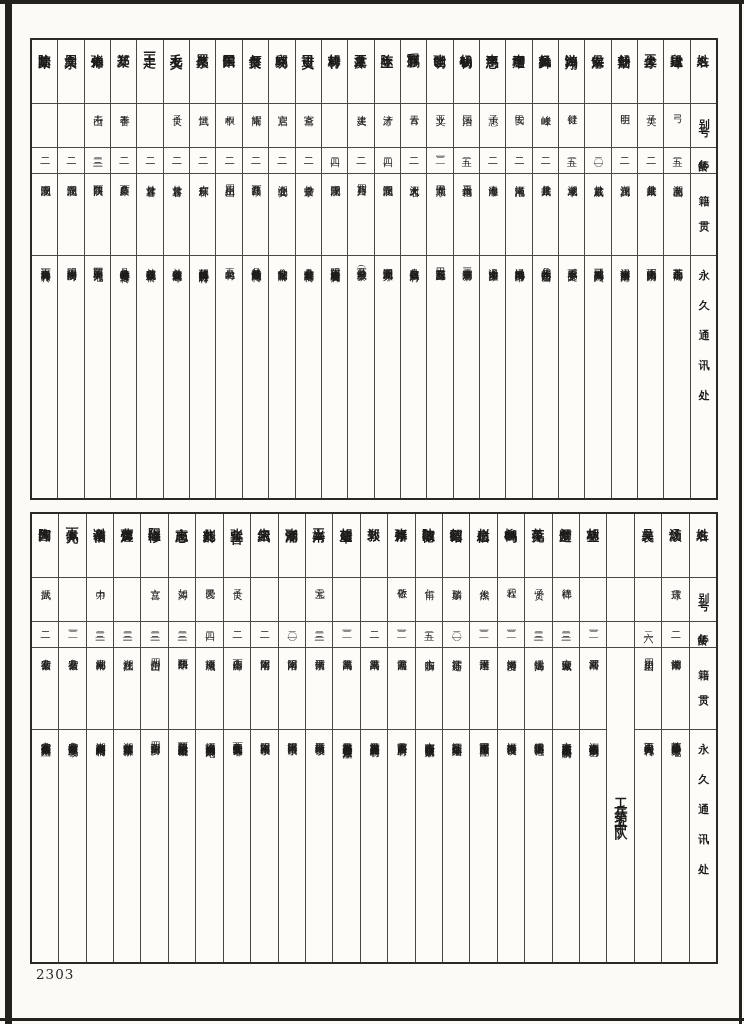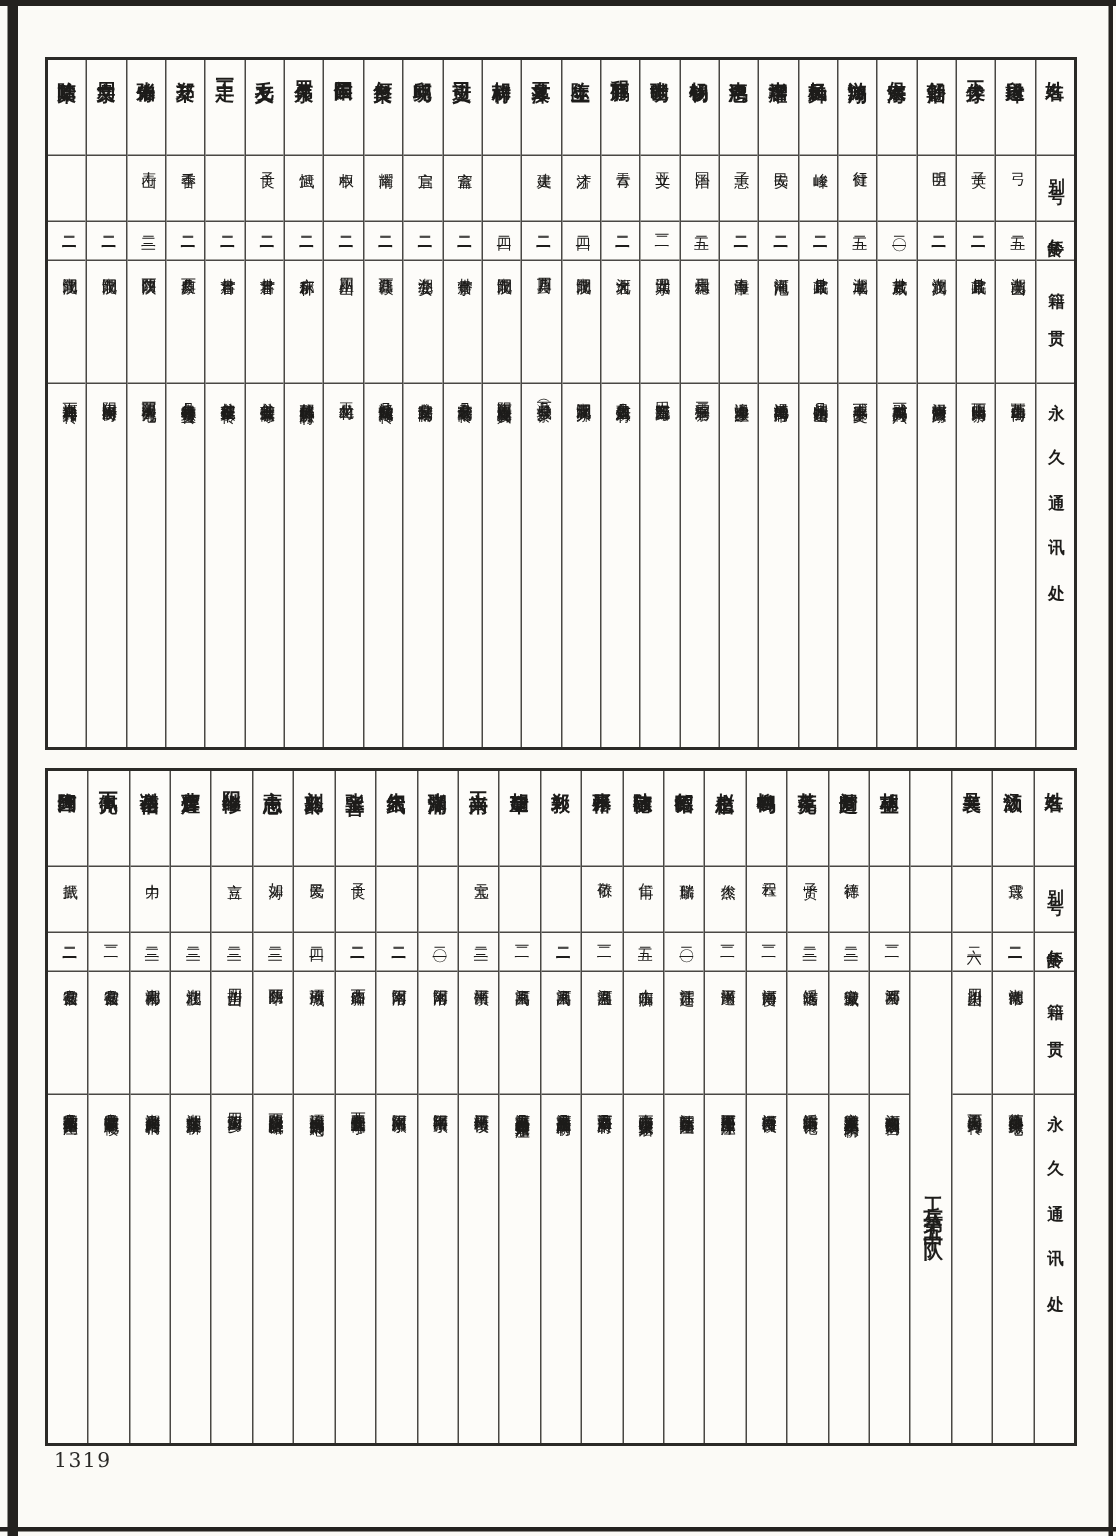--- a/index.html
+++ b/index.html
@@ -922,14 +922,14 @@
           <div class="cell c-native">
             <span class="vtext">安徽宿县</span>
           </div>
           <div class="cell c-addr">
             <span class="vtext">安徽宿县项桥集西陶庄</span>
           </div>
         </div>
       </div>
   </div>
 
-  <div class="page-num">1319</div>
+  <div class="page-num">2303</div>
 </div>
 
 </body></html>

